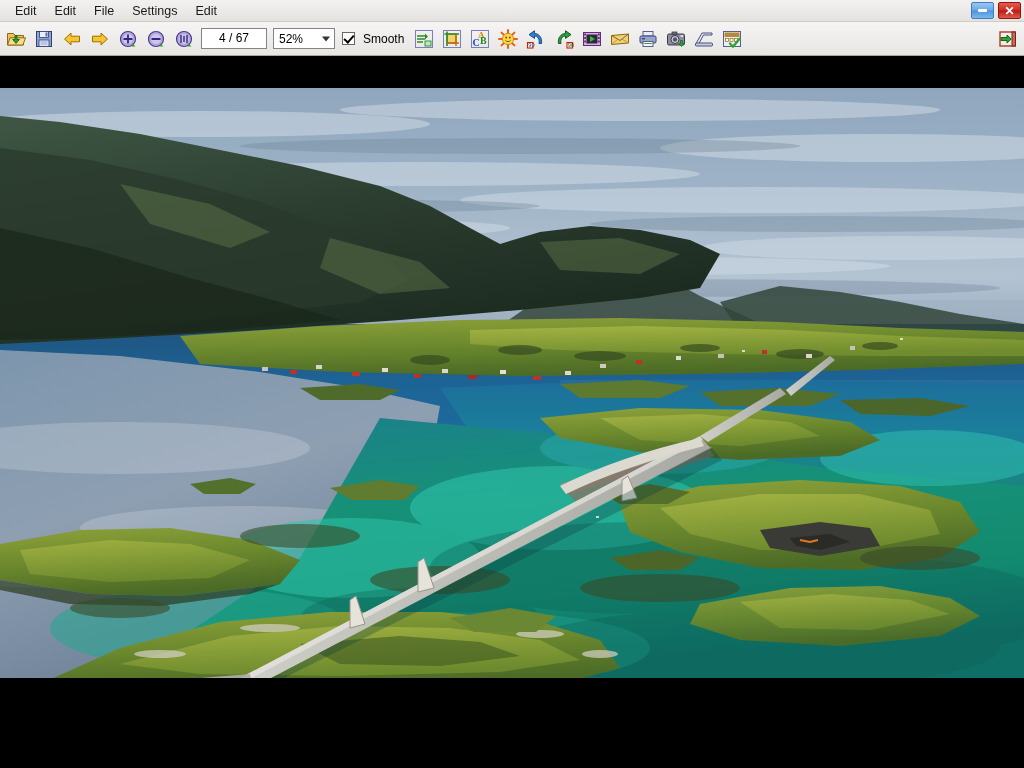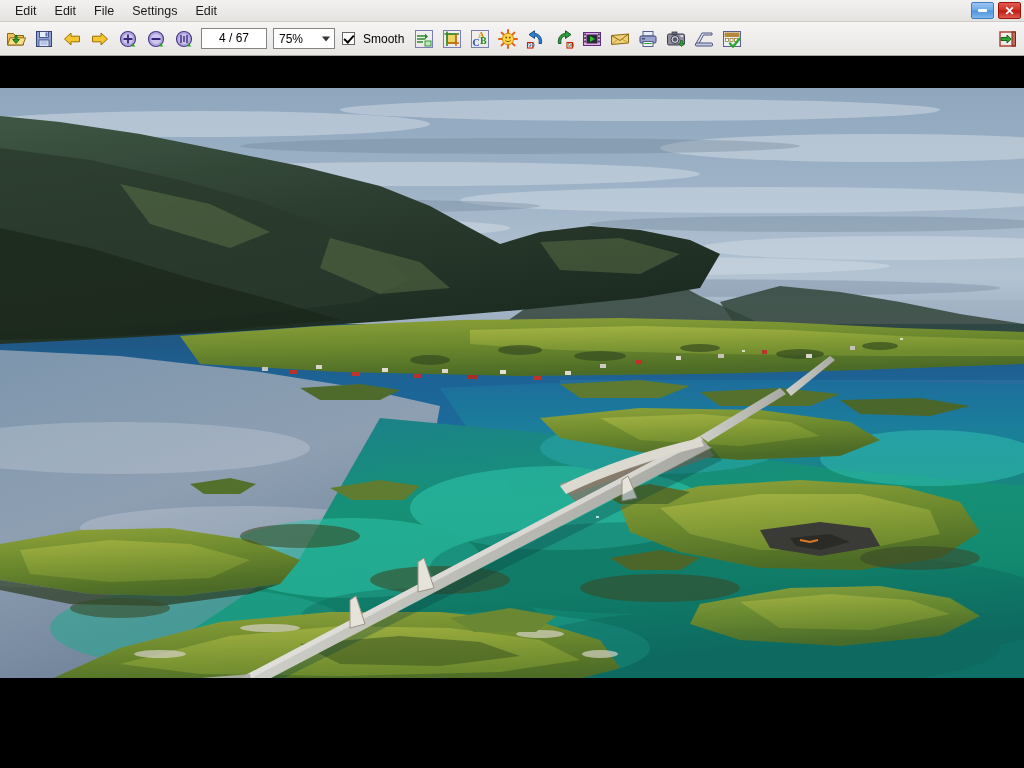--- a/index.html
+++ b/index.html
@@ -217,21 +217,21 @@
       <circle cx="10" cy="10" r="5" fill="#cfc6ee"></circle>
       <path d="M7 6.5v7M13 6.5v7" stroke="#33277a" stroke-width="1.4" stroke-linecap="round"></path>
       <path d="M10 7.5v5" stroke="#33277a" stroke-width="1.4" stroke-linecap="round"></path>
       <path d="M14 14 l3.5 3.5 h-3.5 z" fill="#2aa32a"></path>
     </svg>
   </div>
 
   <div class="txtfield" placeholder="0 / 0">4 / 67</div>
 
   <div class="combo">
-    <span class="cv">75%</span>
+    <span class="cv">52%</span>
     <span class="carrow"></span>
   </div>
 
   <div class="chkwrap">
     <span class="chkbox"></span>
     <span>Smooth</span>
   </div>
 
   <div class="tbtn" title="Resize image">
     <svg width="20" height="20" viewBox="0 0 20 20">

